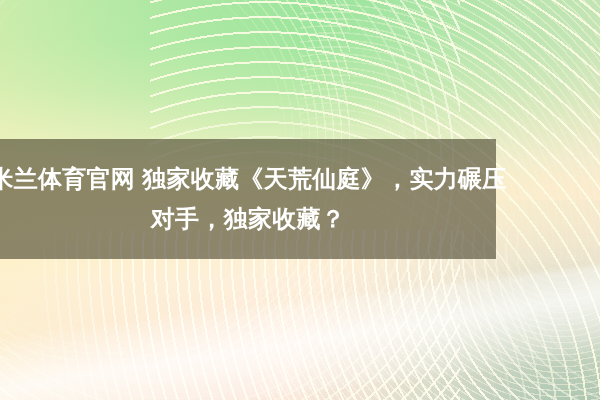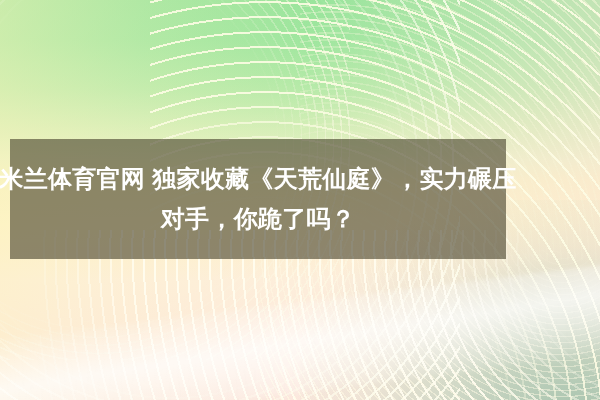--- a/index.html
+++ b/index.html
@@ -185,21 +185,21 @@
         rgba(255,255,255,0.55) 60%,
         rgba(255,255,255,0) 100%);
     transform: rotate(-7deg);
     filter: blur(2px);
     pointer-events: none;
   }
 
   
   .caption-band {
     position: absolute;
-    left: 10px;
+    left: 0;
     top: 139px;
     width: 496px;
     height: 120px;
     background: rgba(66, 62, 40, 0.60);
     display: flex;
     flex-direction: column;
     align-items: center;
     justify-content: center;
     box-sizing: border-box;
     padding: 0 8px;
@@ -227,16 +227,16 @@
   <div class="arcs arcs-tl"></div>
   <div class="arcs arcs-tl2"></div>
   <div class="arcs arcs-tr"></div>
   <div class="arcs arcs-tr2"></div>
   <div class="arcs arcs-br"></div>
   <div class="arcs arcs-br2"></div>
   <div class="sweep"></div>
 
   <div class="caption-band">
     <div class="caption-text">米兰体育官网 独家收藏《天荒仙庭》，实力碾压</div>
-    <div class="caption-text caption-line2">对手，你跪了吗？</div>
+    <div class="caption-text caption-line2">对手，独家收藏？</div>
   </div>
 
 </div>
 
 </body></html>

